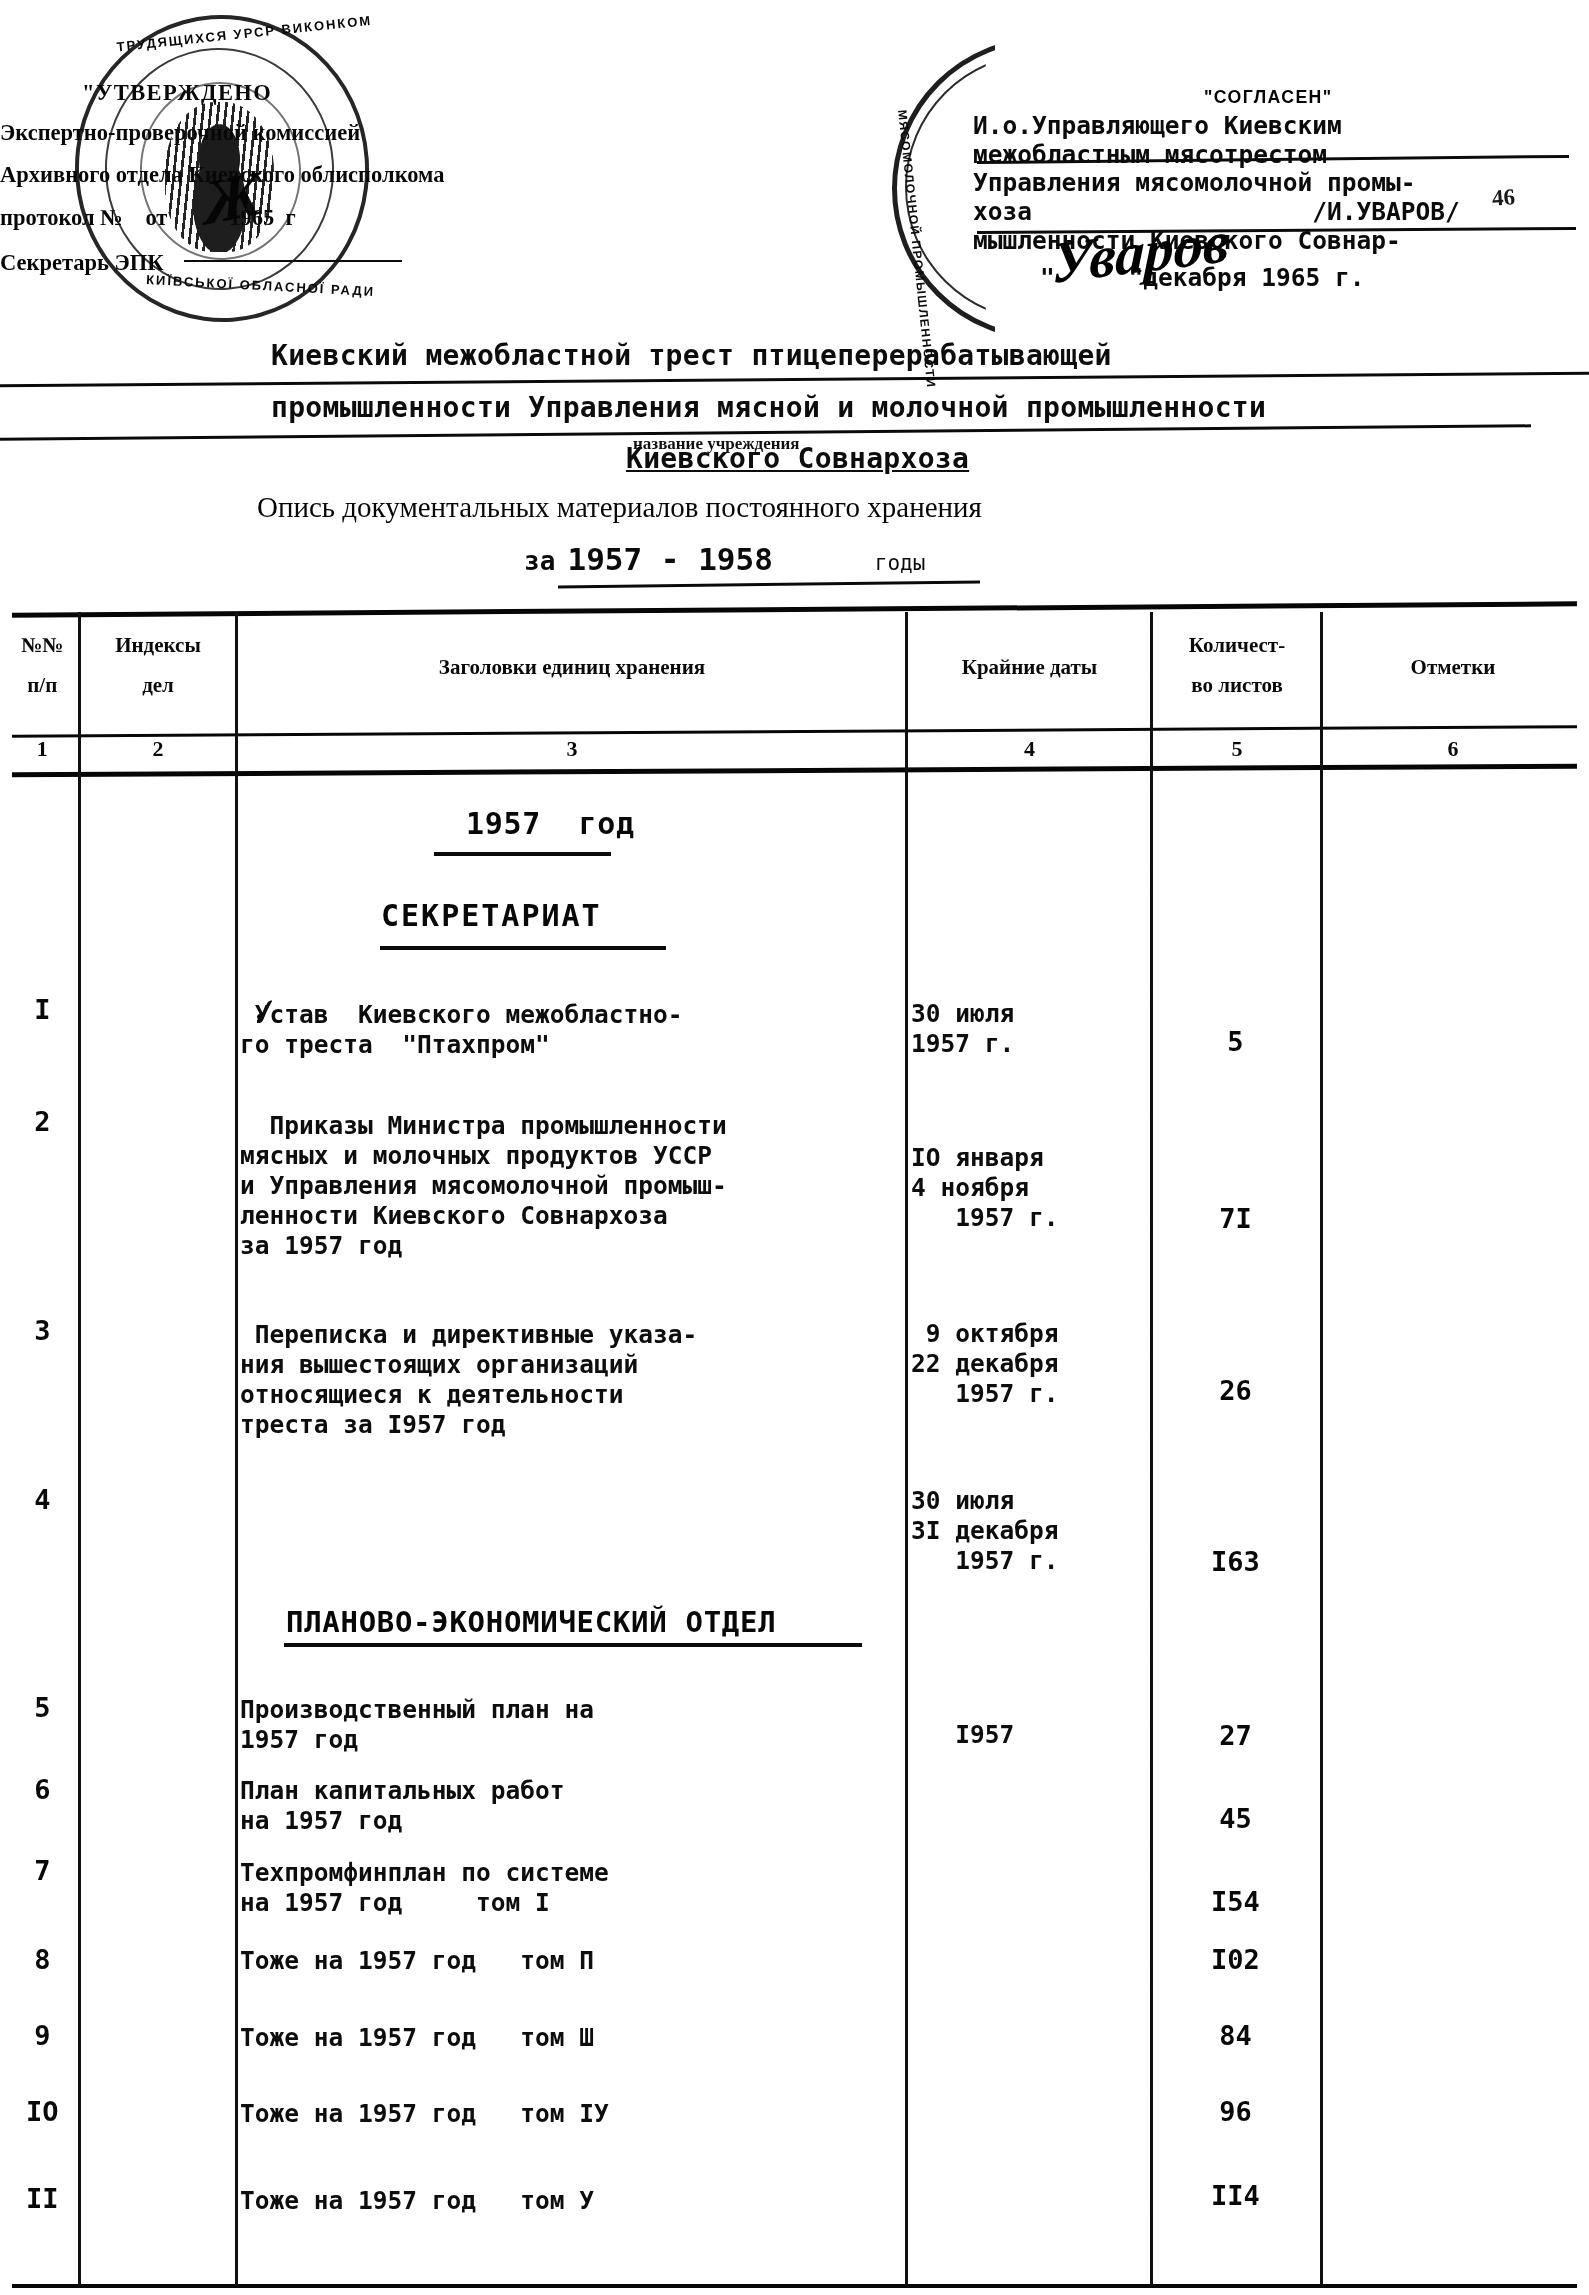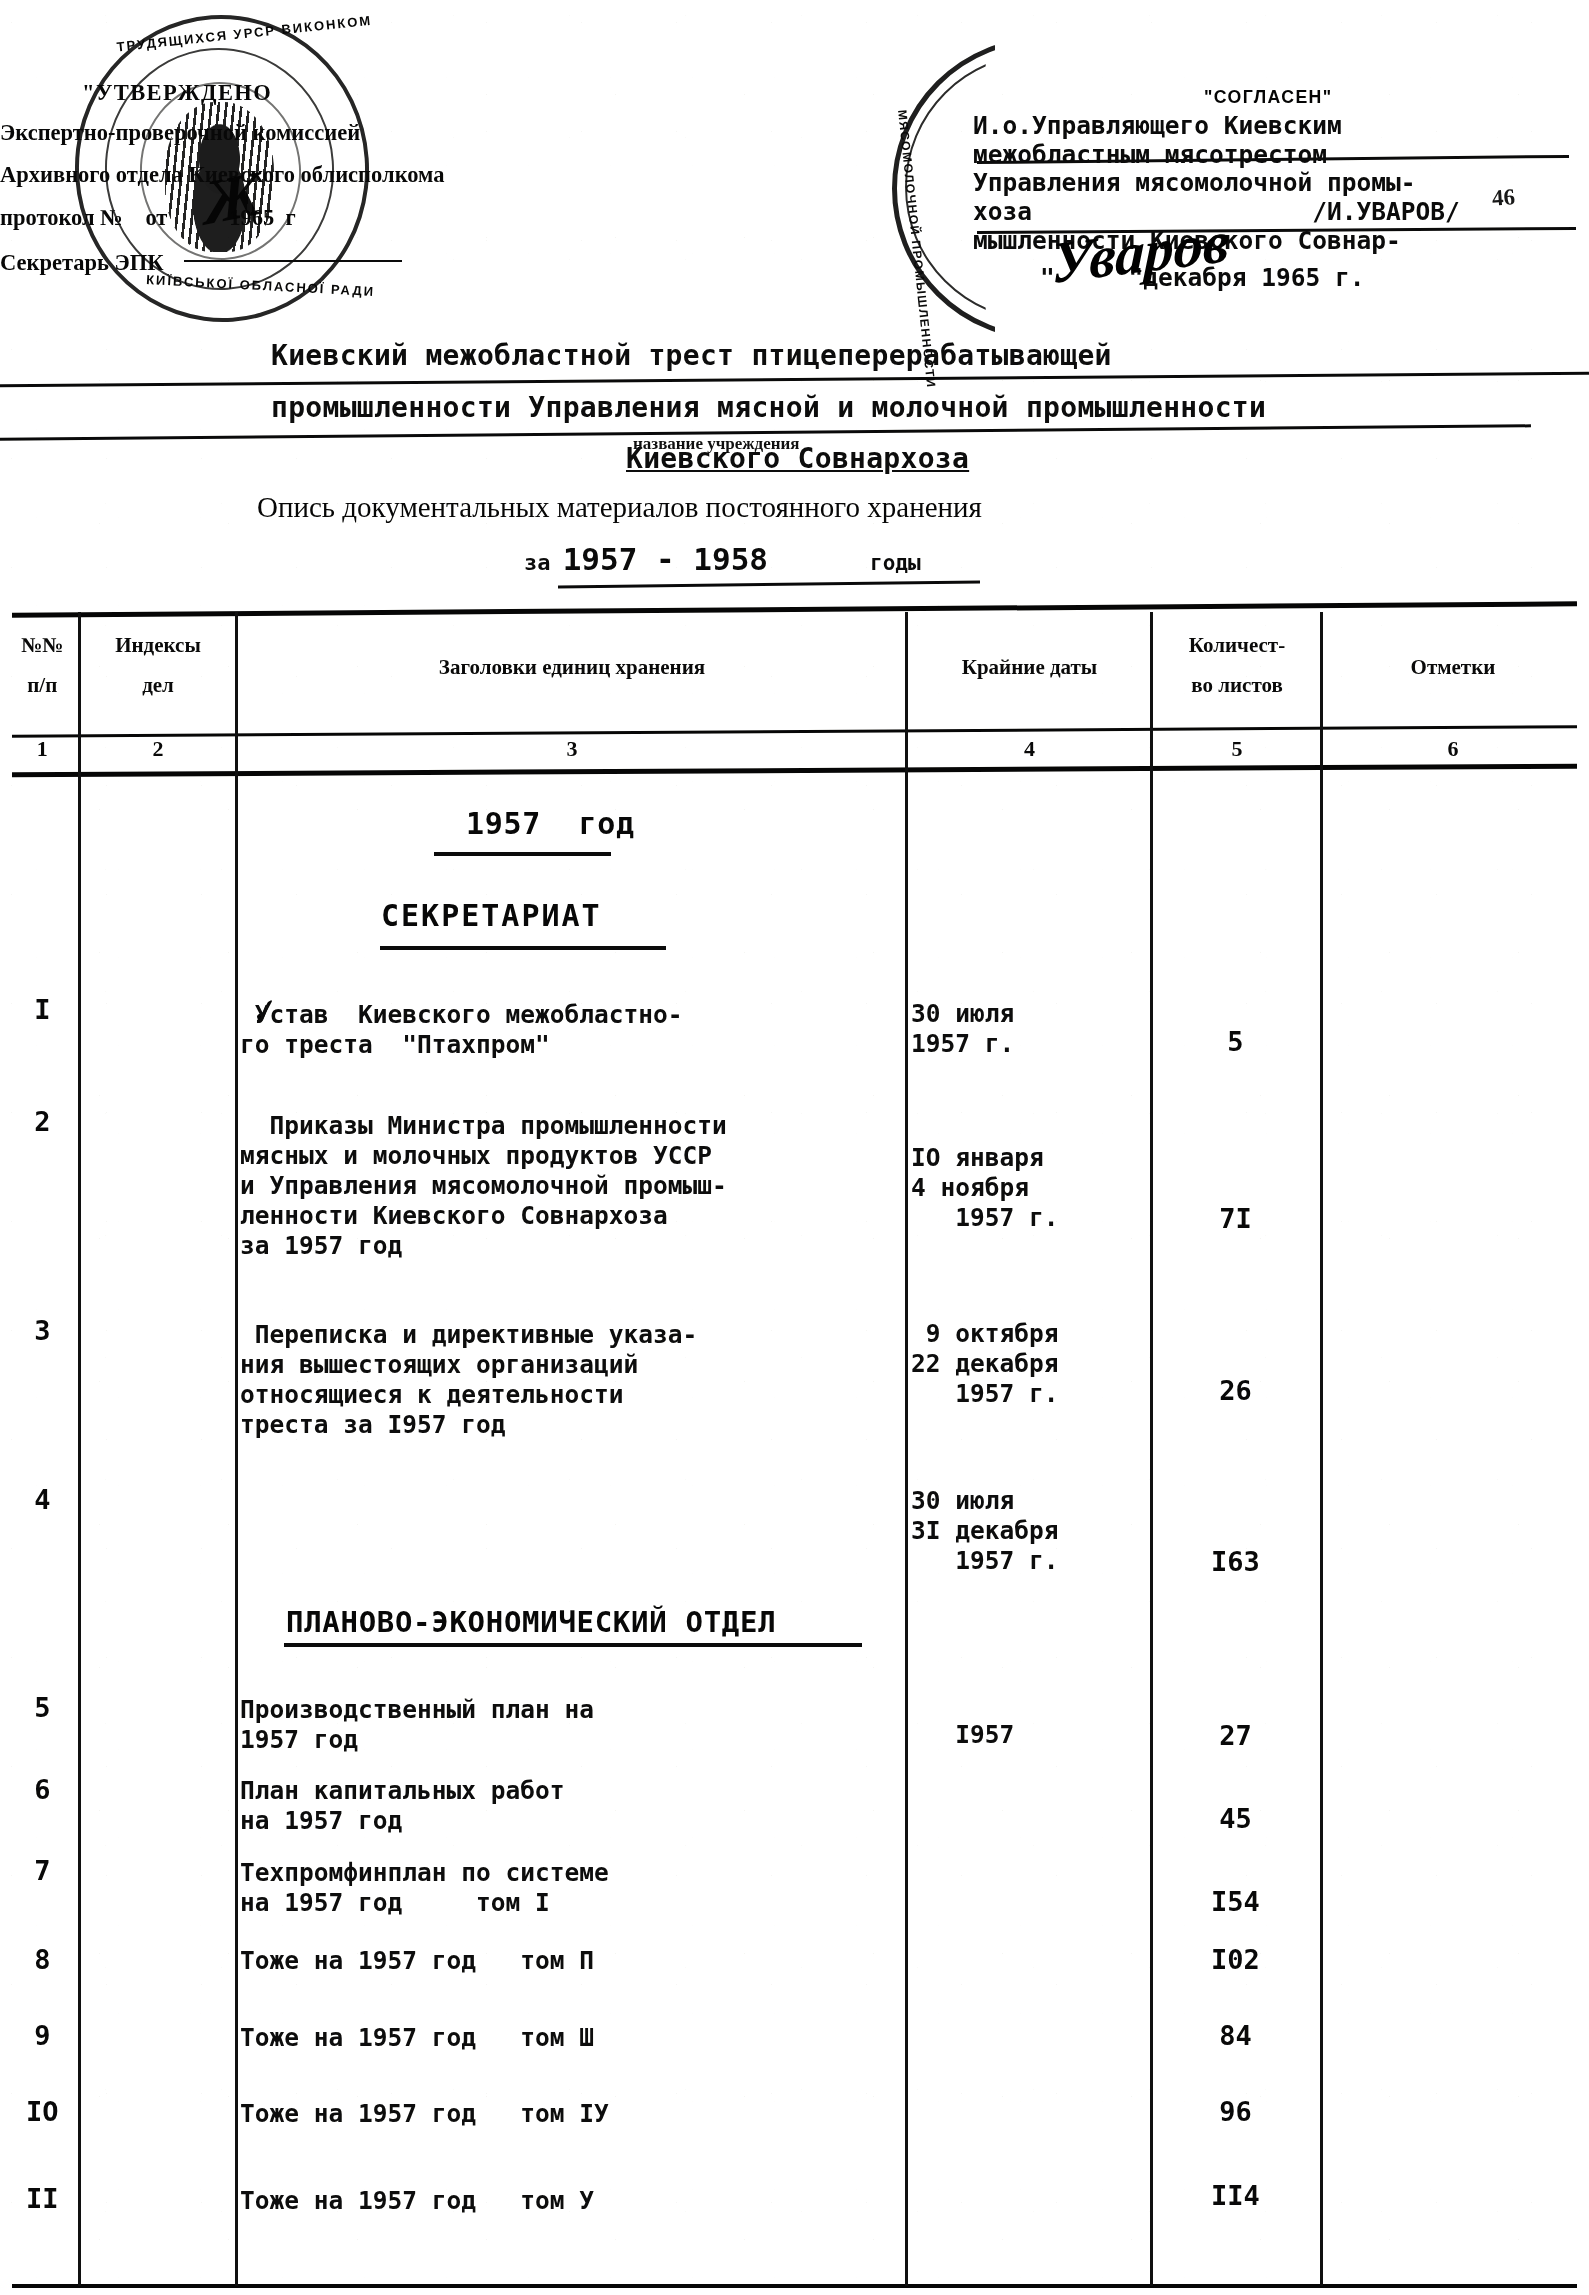--- a/index.html
+++ b/index.html
@@ -205,30 +205,30 @@
     left: 257px; top: 491px;
     font-family: "Liberation Serif", "DejaVu Serif", serif;
     font-size: 29px;
     color: #0d0d0d;
     white-space: pre;
   }
 
   #years-row { left: 524px; top: 541px; }
   #years-za {
     font-family: "DejaVu Sans Mono", monospace;
-    font-size: 22px; font-weight: 700; color: #111;
+    font-size: 26px; font-weight: 700; color: #111;
   }
   #years-val {
     font-family: "DejaVu Sans Mono", monospace;
     font-size: 31px; font-weight: 700; color: #111;
     margin-left: 12.2px;
   }
   #years-suffix {
     font-family: "DejaVu Sans Mono", monospace;
-    font-size: 21px; font-weight: 700; color: #111;
+    font-size: 21px; font-weight: 400; color: #111;
     margin-left: 102px;
   }
   #years-rule {
     position: absolute; left: 558px; top: 583px;
     width: 422px; height: 2.7px; background: #101010;
     transform: rotate(-0.7deg);
   }
 
   
   #table-top-rule    { position:absolute; left:12.2px;  top:607px;  width:1565px; height:4.8px; background:#0c0c0c; transform: rotate(-0.42deg); }

